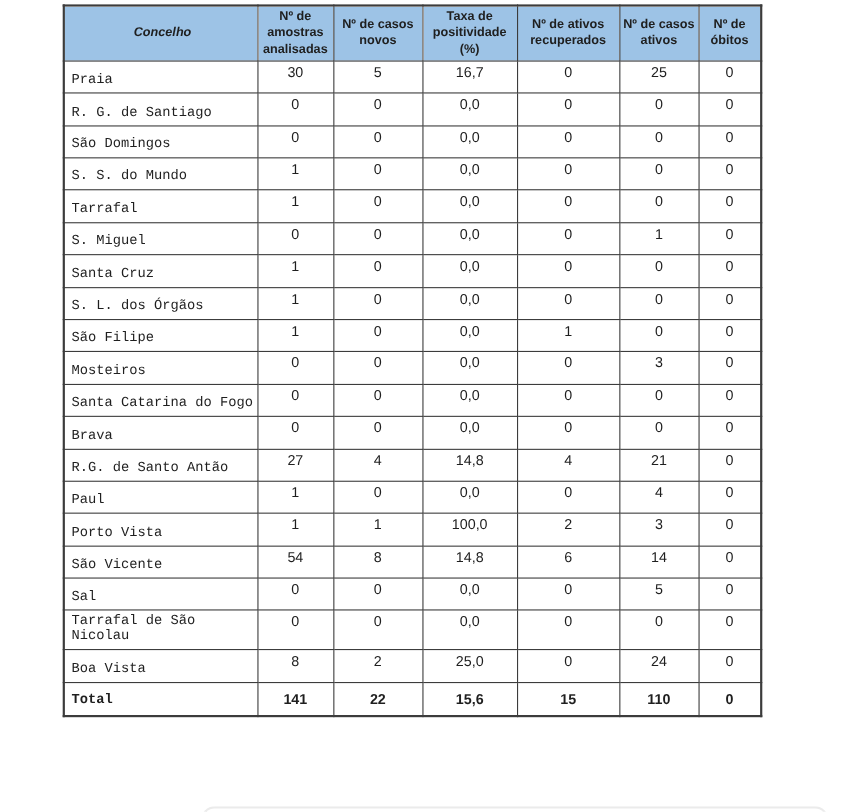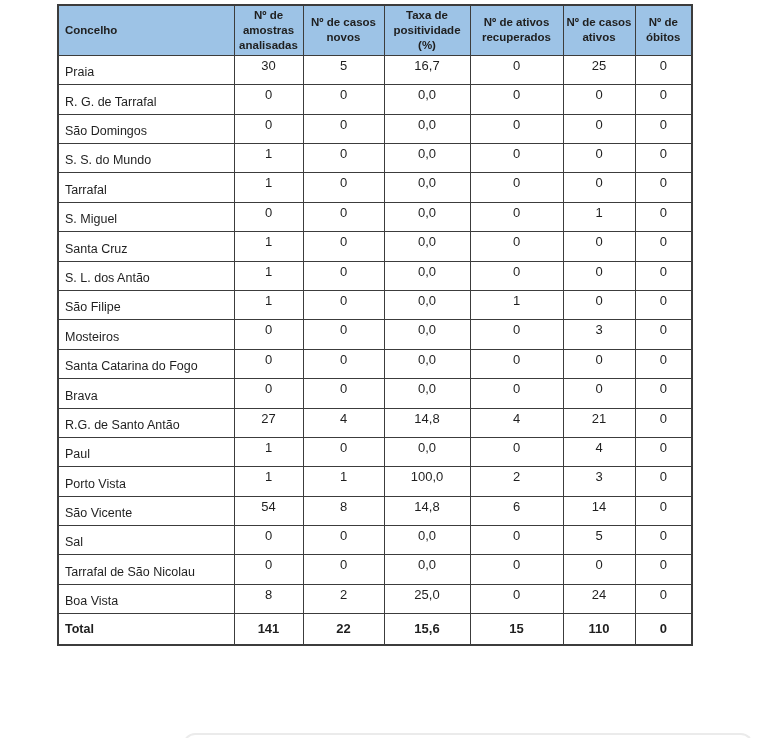--- a/index.html
+++ b/index.html
@@ -35,37 +35,39 @@
     color: var(--text, #1f1f1f);
     font-weight: bold;
     font-size: 11.5px;
     line-height: 1.3;
     text-align: center;
     vertical-align: middle;
     height: 50px;
     padding: 2px 3px;
   }
   thead th.col-name {
-    text-align: left;
+    text-align: center;
     padding-left: 6px;
+    font-style: italic;
   }
   tbody td {
     height: 29.4px;
     font-size: 13px;
     color: var(--text, #1f1f1f);
     text-align: center;
     vertical-align: top;
     padding: 2px 2px 0 2px;
   }
   tbody td.name {
     text-align: left;
     padding-left: 6px;
     vertical-align: bottom;
     padding-bottom: 5px;
     font-size: 12.5px;
+    font-family: Liberation Mono, monospace;
   }
   tbody tr.total-row td {
     font-weight: bold;
     height: 31px;
     vertical-align: middle;
     padding-top: 0;
   }
   tbody tr.total-row td.name {
     vertical-align: middle;
     padding-bottom: 0;
@@ -111,21 +113,21 @@
         <tr>
           <td class="name">Praia</td>
           <td class="num">30</td>
           <td class="num">5</td>
           <td class="num">16,7</td>
           <td class="num">0</td>
           <td class="num">25</td>
           <td class="num">0</td>
         </tr>
         <tr>
-          <td class="name">R. G. de Tarrafal</td>
+          <td class="name">R. G. de Santiago</td>
           <td class="num">0</td>
           <td class="num">0</td>
           <td class="num">0,0</td>
           <td class="num">0</td>
           <td class="num">0</td>
           <td class="num">0</td>
         </tr>
         <tr>
           <td class="name">São Domingos</td>
           <td class="num">0</td>
@@ -165,21 +167,21 @@
         <tr>
           <td class="name">Santa Cruz</td>
           <td class="num">1</td>
           <td class="num">0</td>
           <td class="num">0,0</td>
           <td class="num">0</td>
           <td class="num">0</td>
           <td class="num">0</td>
         </tr>
         <tr>
-          <td class="name">S. L. dos Antão</td>
+          <td class="name">S. L. dos Órgãos</td>
           <td class="num">1</td>
           <td class="num">0</td>
           <td class="num">0,0</td>
           <td class="num">0</td>
           <td class="num">0</td>
           <td class="num">0</td>
         </tr>
         <tr>
           <td class="name">São Filipe</td>
           <td class="num">1</td>

